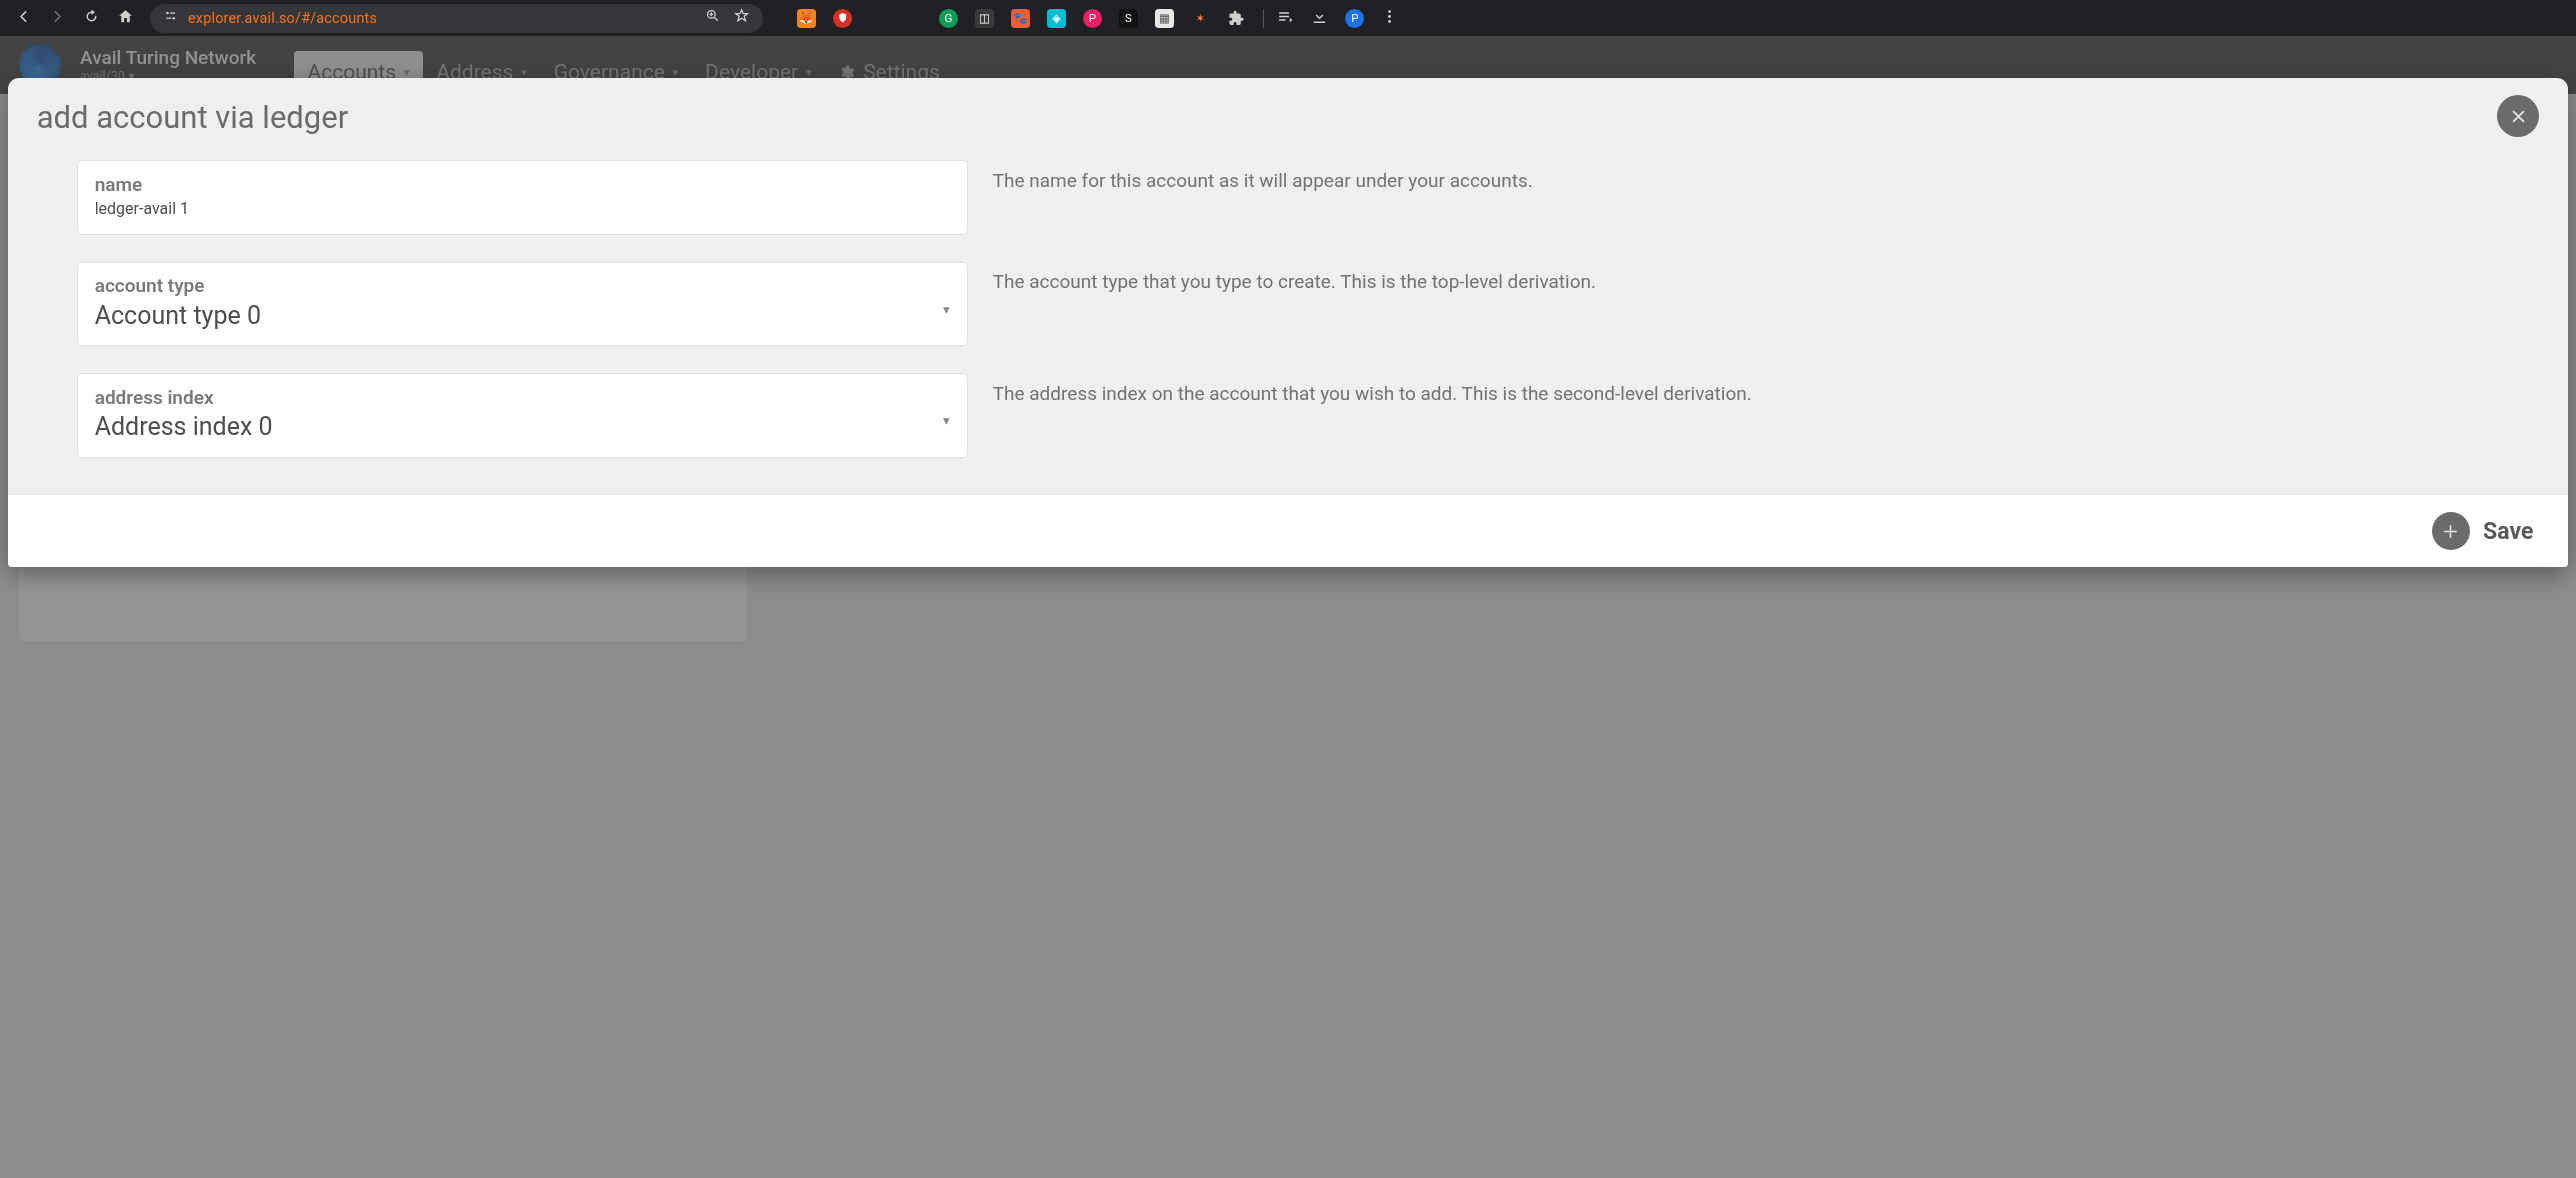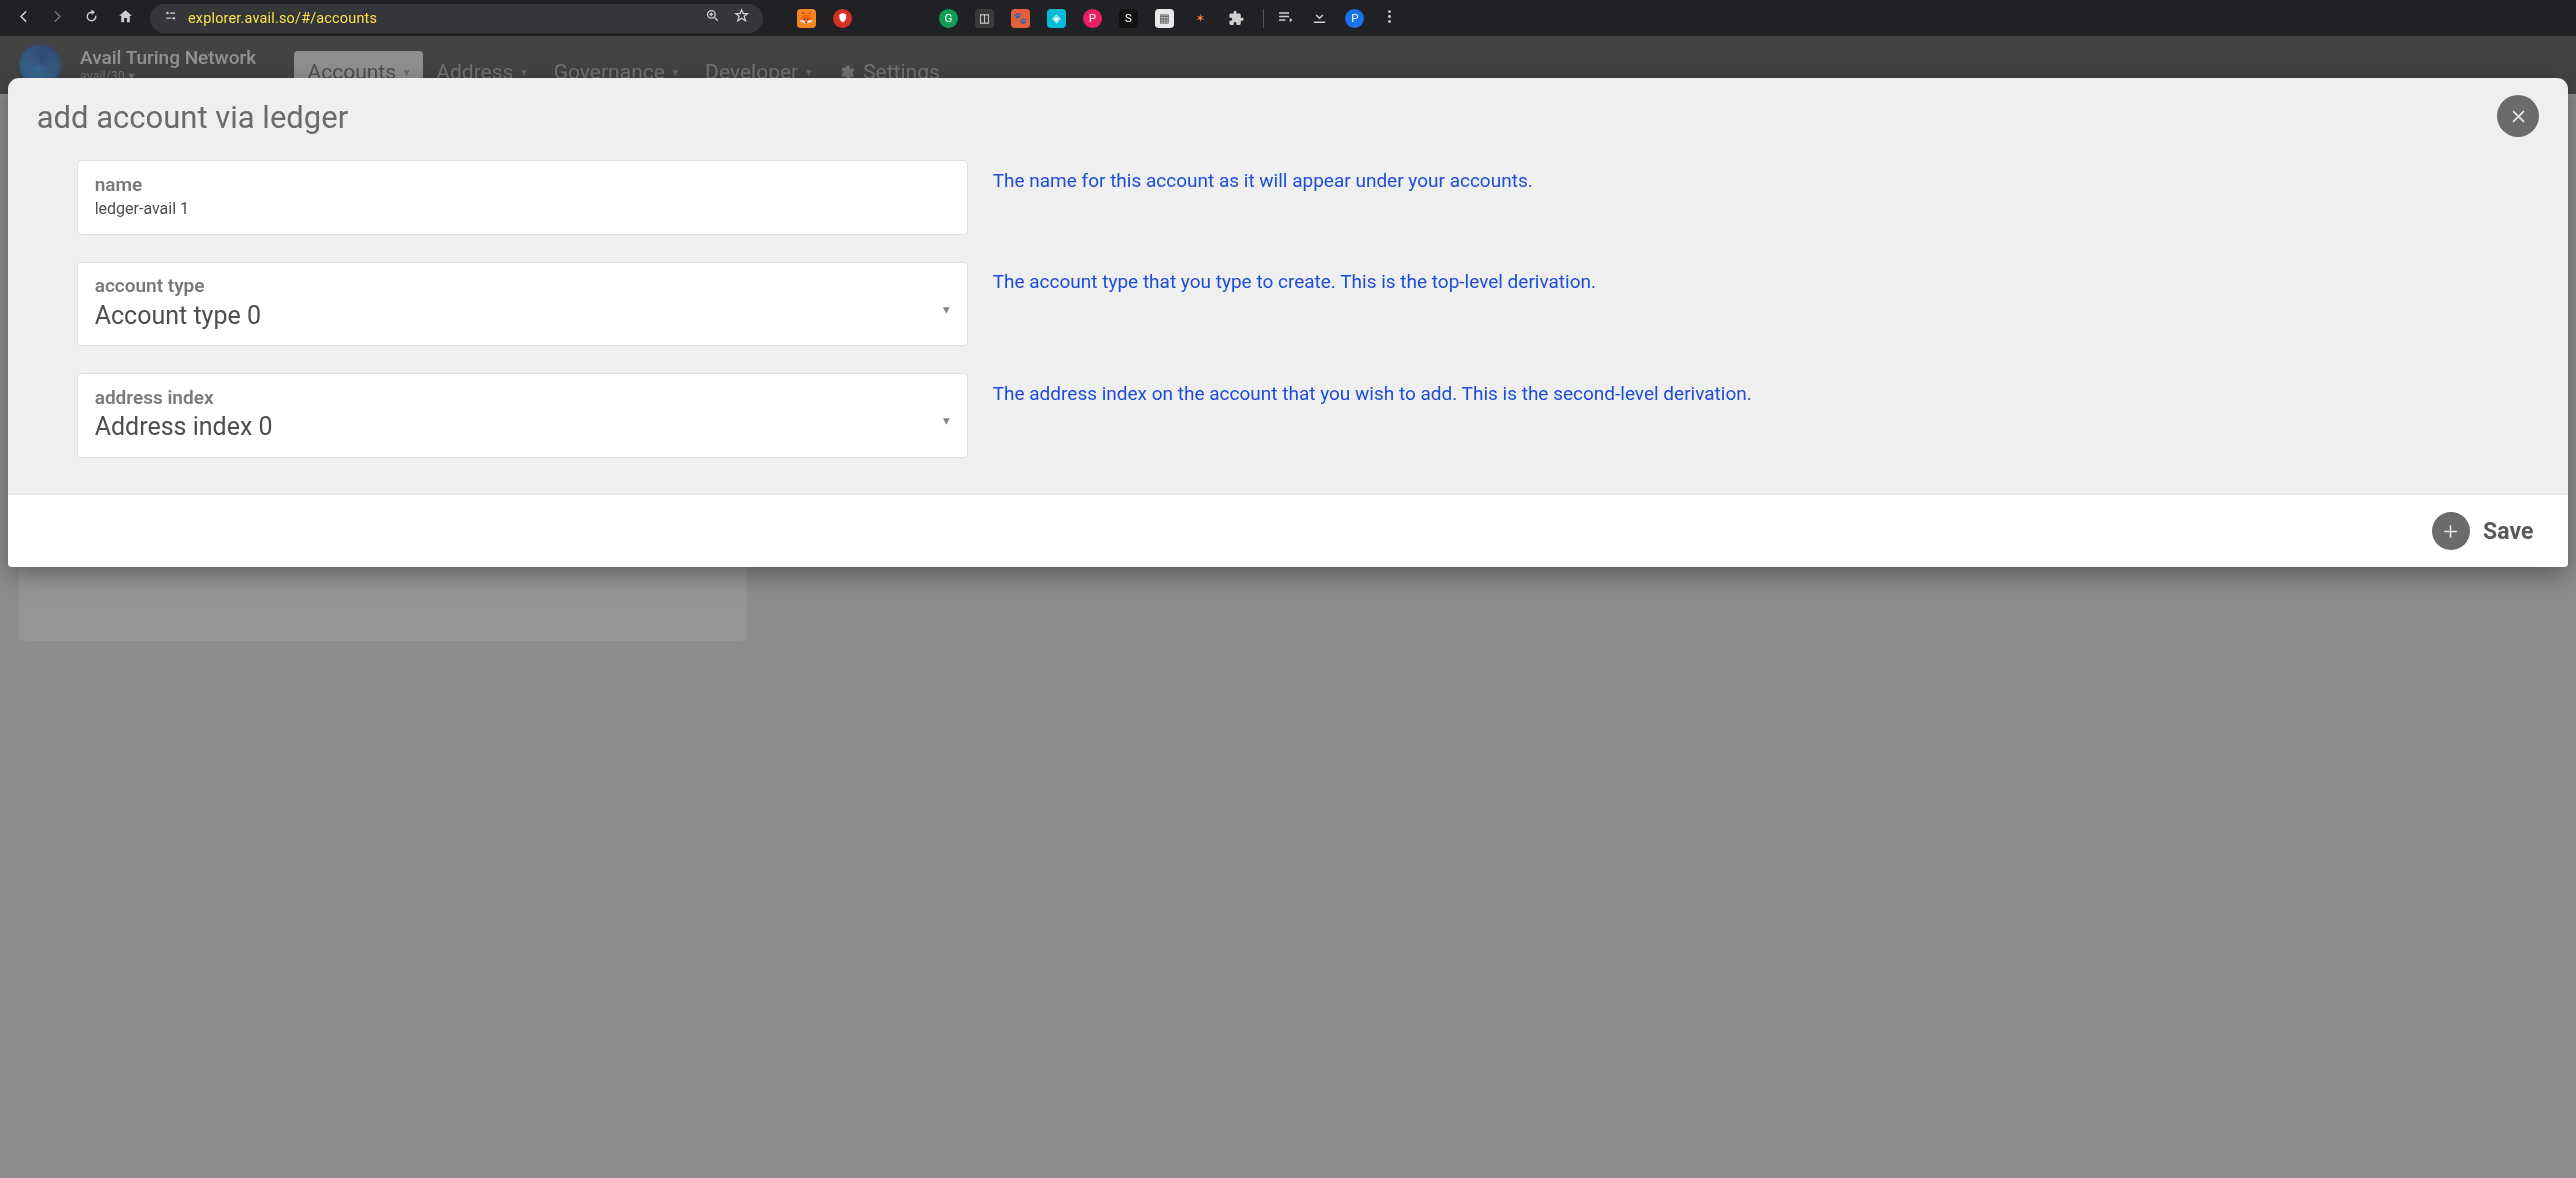--- a/index.html
+++ b/index.html
@@ -23,21 +23,21 @@
     background: #35363a;
     border-radius: 17px;
     height: 29px;
     display: flex;
     align-items: center;
     padding: 0 13.4px;
     gap: 9.6px;
     min-width: 613px;
   }
   .url-pill .site-icon svg { width:15.3px; height:15.3px; fill:#cfcfcf; }
-  .url-text { color: #fde047; font-size: 14.4px; letter-spacing: 0.2px; }
+  .url-text { color: #f97316; font-size: 14.4px; letter-spacing: 0.2px; }
   .url-right { margin-left:auto; display:flex; gap:13.4px; align-items:center; }
   .url-right svg { width:15.3px; height:15.3px; fill:#cfcfcf; }
 
   .ext-icons { margin-left: 27px; display:flex; align-items:center; gap:17px; }
   .ext-icons .ext { width:19px; height:19px; border-radius:3.8px; display:flex; align-items:center; justify-content:center; font-size:11.5px; color:#fff; }
   .ext.orange { background:#f5841f; }
   .ext.red { background:#d93025; border-radius:50%; }
   .ext.green { background:#0f9d58; border-radius:50%; }
   .ext.gray { background:#3a3a3a; }
   .ext.darkorange { background:#e5603a; }
@@ -109,21 +109,21 @@
     background:#fff; border:1px solid #e0e0e0; border-radius:3.8px;
     width: 891px; padding:11.5px 17px 15.3px 17px; position:relative;
   }
   .field-label { color:#7a7a7a; font-size:19px; font-weight:600; margin-bottom:3.8px; }
   .field-value { color:#4e4e4e; font-size:25px; font-weight:400; }
   .field-input { border:none; outline:none; width:100%; color:#4e4e4e; font-size:16px; font-weight:400; font-family:inherit; background:transparent; }
   .dropdown-caret {
     position:absolute; right:17px; top:50%; transform:translateY(-1.9px);
     color:#888; font-size:13.4px;
   }
-  .help { color:#1d4ed8; font-size:19px; line-height:1.35; padding-top:7.7px; flex:1; }
+  .help { color:#737373; font-size:19px; line-height:1.35; padding-top:7.7px; flex:1; }
 
   .modal-footer {
     background:#fff; padding:17px 35px; display:flex; justify-content:flex-end;
     border-top:1px solid #e4e4e4;
     border-radius:0 0 3.8px 3.8px;
   }
   .save-btn { display:flex; align-items:center; gap:13.4px; cursor:pointer;font-weight:bold; }
   .save-circle { width:38px; height:38px; border-radius:50%; background:#6b6b6b; display:flex; align-items:center; justify-content:center; }
   .save-circle svg { width:19px; height:19px; fill:#e8e8e8; }
   .save-text { font-size:23px; color:#5a5a5a; }

